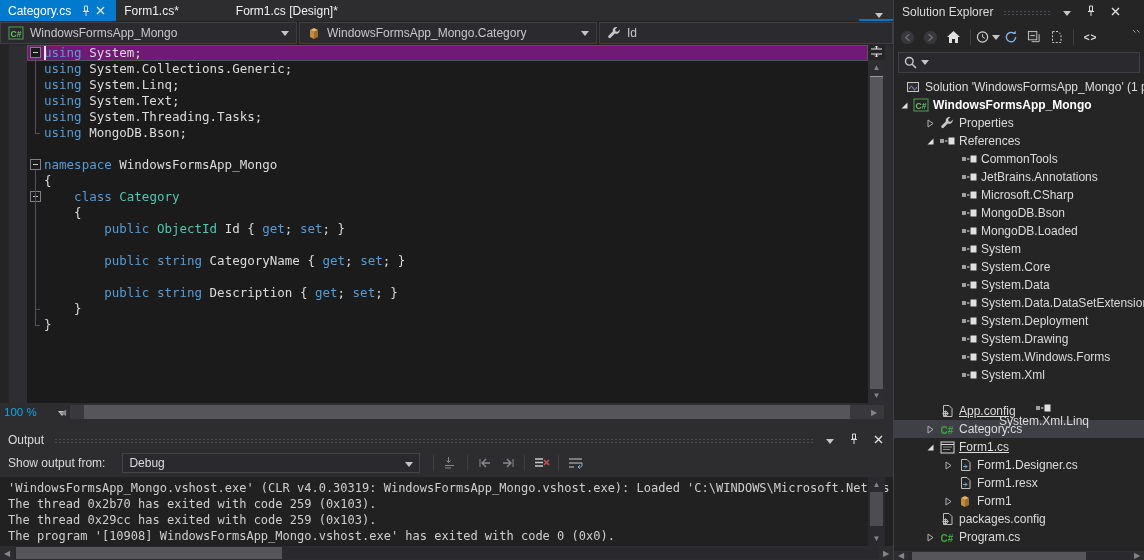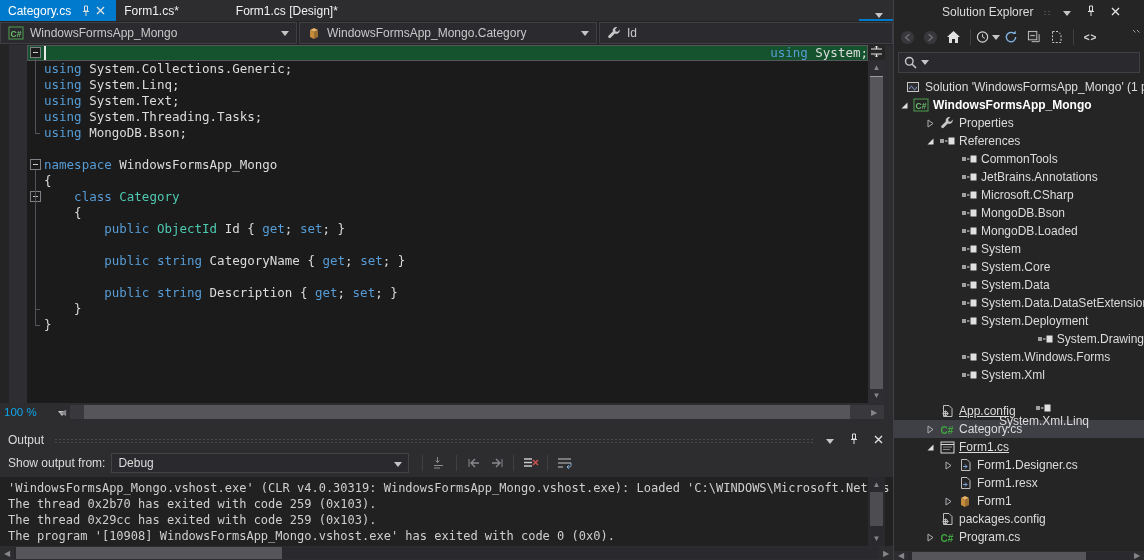--- a/index.html
+++ b/index.html
@@ -26,21 +26,21 @@
   .nav-combo .lbl{flex:1;color:#C8C8C8;}
   .nav-combo .da{margin-left:6px;display:flex;}
 
   
   #editor{position:absolute;left:0;top:45px;width:893px;height:358px;background:#1B1B1B;overflow:hidden;}
   #gutter-a{position:absolute;left:0;top:0;width:9px;height:100%;background:#242424;}
   #gutter-b{position:absolute;left:9px;top:0;width:18px;height:100%;background:#2E2E32;}
   #code-lines{position:absolute;left:27px;top:0;right:25px;font-family:"DejaVu Sans Mono",monospace;
     font-size:12.5px;line-height:16px;white-space:pre;}
   .code-line{height:16px;position:relative;padding-left:17px;}
-  .code-line.current{background:#14532d;box-shadow:inset 0 0 0 1px #55555C;text-align:right;}
+  .code-line.current{background:#701a75;box-shadow:inset 0 0 0 1px #55555C;}
   .caret{position:absolute;left:17px;top:1px;width:1.5px;height:13.5px;background:#E8E8E8;}
   .tok-k{color:#569CD6;} .tok-t{color:#4EC9B0;} .tok-p{color:#DCDCDC;}
   #outline-layer{position:absolute;left:30px;top:0;width:14px;height:100%;}
   .outline-glyph{position:absolute;left:0;width:11px;height:11px;border:1px solid #7E7E85;background:#1B1B1B;box-sizing:border-box;}
   .outline-glyph::after{content:"";position:absolute;left:2px;right:2px;top:4px;height:1px;background:#C8C8C8;}
   .outline-vline{position:absolute;left:5px;width:1px;background:#52525A;}
   .outline-vline::after{content:"";position:absolute;bottom:0;left:0;width:5px;height:1px;background:#52525A;}
   #editor-vscroll{position:absolute;left:868px;top:0;width:17px;height:100%;background:#2E2E32;}
   #editor-splitter{position:absolute;left:868px;top:0;width:17px;height:15px;background:#252526;display:flex;align-items:center;justify-content:center;z-index:3;}
   .sarrow{position:absolute;left:0;width:17px;height:13px;display:flex;align-items:center;justify-content:center;color:#85858A;font-size:8px;}
@@ -56,40 +56,40 @@
   #eb-thumb{position:absolute;left:84px;width:766px;top:2px;height:14px;background:#55555A;}
 
   
   #splitter-h{position:absolute;left:0;top:421px;width:893px;height:9px;background:#2D2D30;}
   #output{position:absolute;left:0;top:430px;width:893px;height:130px;background:#2D2D30;}
   .panel-header{height:20px;display:flex;align-items:center;padding:0 8px;}
   .grip{flex:1;height:5px;margin:0 10px;background-image:radial-gradient(#4A4A52 0.8px,transparent 1px);background-size:4px 3px;}
   .win-btns{display:flex;align-items:center;gap:10px;}
   .win-btn{display:flex;align-items:center;justify-content:center;width:14px;height:14px;}
   #output-toolbar{height:26px;display:flex;align-items:center;padding:0 8px;}
-  #sof-label{margin-right:6px;color:#DCDCDC;}
+  #sof-label{margin-right:17px;color:#DCDCDC;}
   #debug-combo{width:298px;height:20px;background:#2A2A2E;border:1px solid #434346;display:flex;align-items:center;box-sizing:border-box;padding:0 6px;margin-right:8px;}
   #debug-combo .lbl{flex:1;}
   .tsep{width:1px;height:16px;background:#3F3F46;margin:0 5px;}
   .tbtn{width:23px;height:20px;display:flex;align-items:center;justify-content:center;}
   .ticon{display:flex;align-items:center;justify-content:center;}
   .tdrop{margin-left:2px;display:flex;}
   #output-text{position:absolute;left:0;top:47px;right:0;bottom:14px;background:#212122;
     font-family:"DejaVu Sans Mono",monospace;font-size:12px;line-height:16px;color:#CFCFCF;
     padding:3px 22px 0 8px;overflow:hidden;white-space:pre;}
   .out-line{height:16px;}
   #output-vscroll{position:absolute;left:868px;top:47px;width:17px;bottom:14px;background:#2A2A2E;}
   #ov-thumb{position:absolute;left:2px;width:13px;top:15px;height:34px;background:#4C4C51;}
   #output-hscroll{position:absolute;left:0;bottom:0;width:893px;height:14px;background:#2D2D30;}
   #oh-track{position:absolute;left:14px;right:14px;top:1px;height:12px;background:#2A2A2E;}
   #oh-thumb{position:absolute;left:16px;width:266px;top:1px;height:12px;background:#55555A;}
 
   
   #solution-explorer{position:absolute;left:893px;top:0;width:251px;height:560px;background:#252526;border-left:1px solid #3F3F46;box-sizing:border-box;overflow:hidden;}
-  #se-header{height:24px;display:flex;align-items:center;padding:0 22px 0 8px;margin-left:40px;}
+  #se-header{height:24px;display:flex;align-items:center;padding:0 22px 0 8px;}
   #se-toolbar{position:relative;height:26px;display:flex;align-items:center;padding:0 2px;}
   #se-overflow{position:absolute;right:3px;top:1px;}
   #se-search{position:absolute;left:4px;right:4px;top:52px;height:21px;background:#2A2A2E;border:1px solid #3F3F46;display:flex;align-items:center;box-sizing:border-box;padding:0 5px;}
   #se-search input{flex:1;background:transparent;border:none;outline:none;color:#9A9A9A;font-size:11.5px;font-family:"Liberation Sans",sans-serif;min-width:0;}
   #se-search .da{margin-left:4px;display:flex;}
   #tree{position:absolute;left:0;top:78px;right:0;bottom:10px;overflow:hidden;}
   .tree-row{height:18px;display:flex;align-items:center;white-space:nowrap;}
   .tree-row.selected{background:#3F3F46;}
   .expander{display:flex;align-items:center;justify-content:center;flex:0 0 auto;height:18px;}
   .tree-icon{width:18px;display:flex;align-items:center;justify-content:center;flex:0 0 auto;margin-right:3px;}
@@ -570,21 +570,21 @@
           <span class="expander" style="width: 16px;"></span>
           <span class="tree-icon">
             <svg width="16" height="12" viewBox="0 0 16 12">
               <rect x="1" y="4" width="4" height="4" fill="#A0A0A0"></rect>
               <rect x="6" y="5.2" width="2.5" height="1.6" fill="#A0A0A0"></rect>
               <rect x="9.5" y="2.5" width="6" height="7" fill="#E0E0E0"></rect>
             </svg>
           </span>
           <span class="tree-label">System.Deployment</span>
         </div>
-        <div class="tree-row" style="padding-left: 50px; justify-content: flex-end;">
+        <div class="tree-row" style="padding-left: 50px;">
           <span class="expander" style="width: 16px;"></span>
           <span class="tree-icon">
             <svg width="16" height="12" viewBox="0 0 16 12">
               <rect x="1" y="4" width="4" height="4" fill="#A0A0A0"></rect>
               <rect x="6" y="5.2" width="2.5" height="1.6" fill="#A0A0A0"></rect>
               <rect x="9.5" y="2.5" width="6" height="7" fill="#E0E0E0"></rect>
             </svg>
           </span>
           <span class="tree-label">System.Drawing</span>
         </div>

